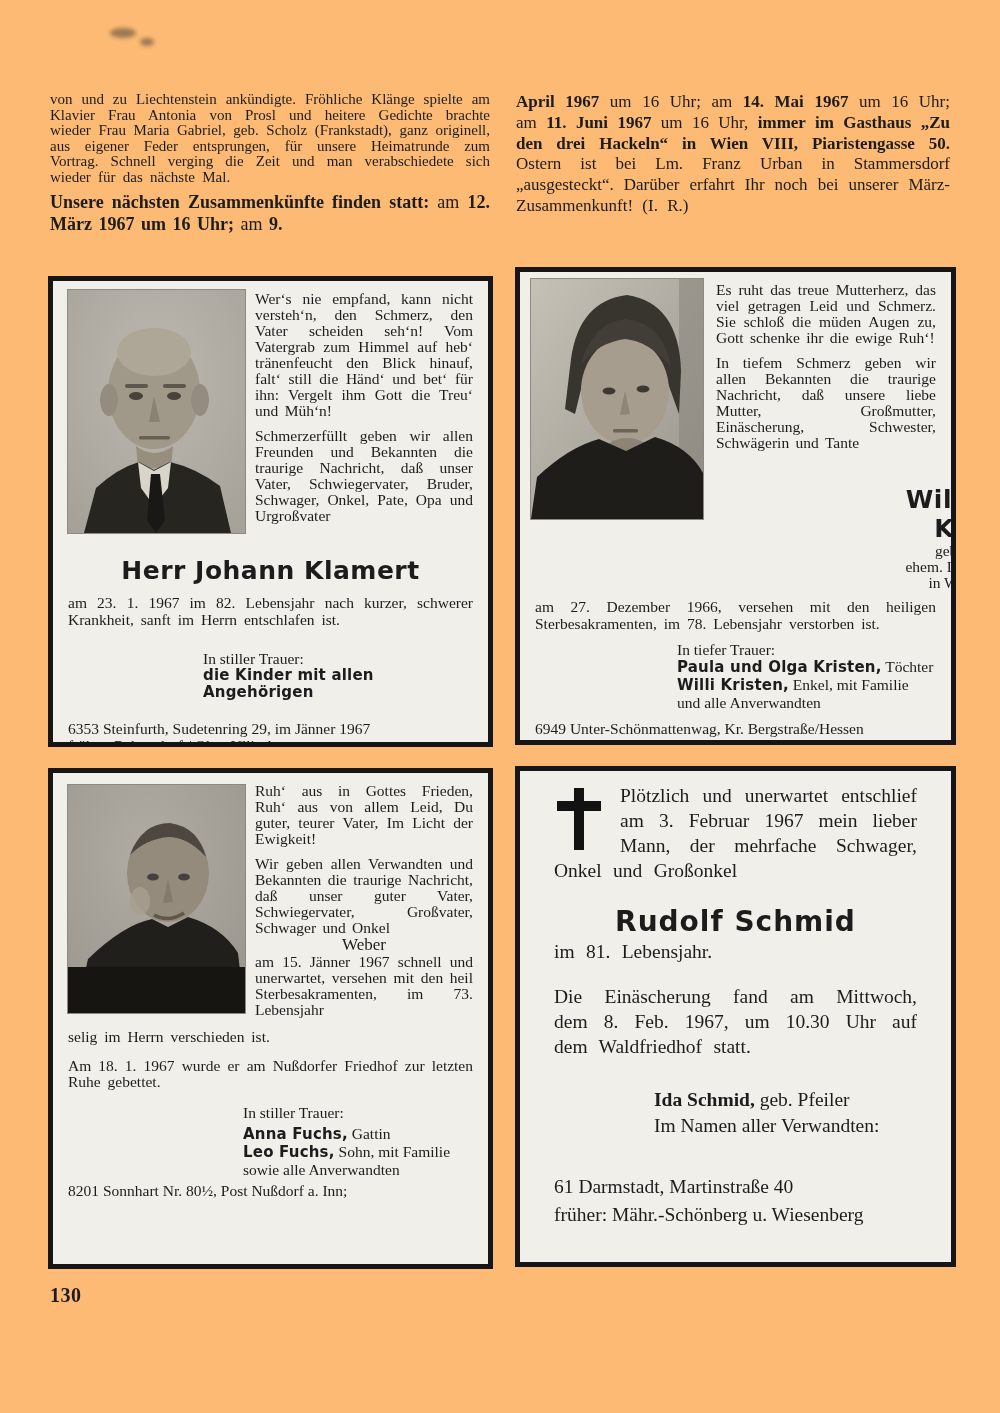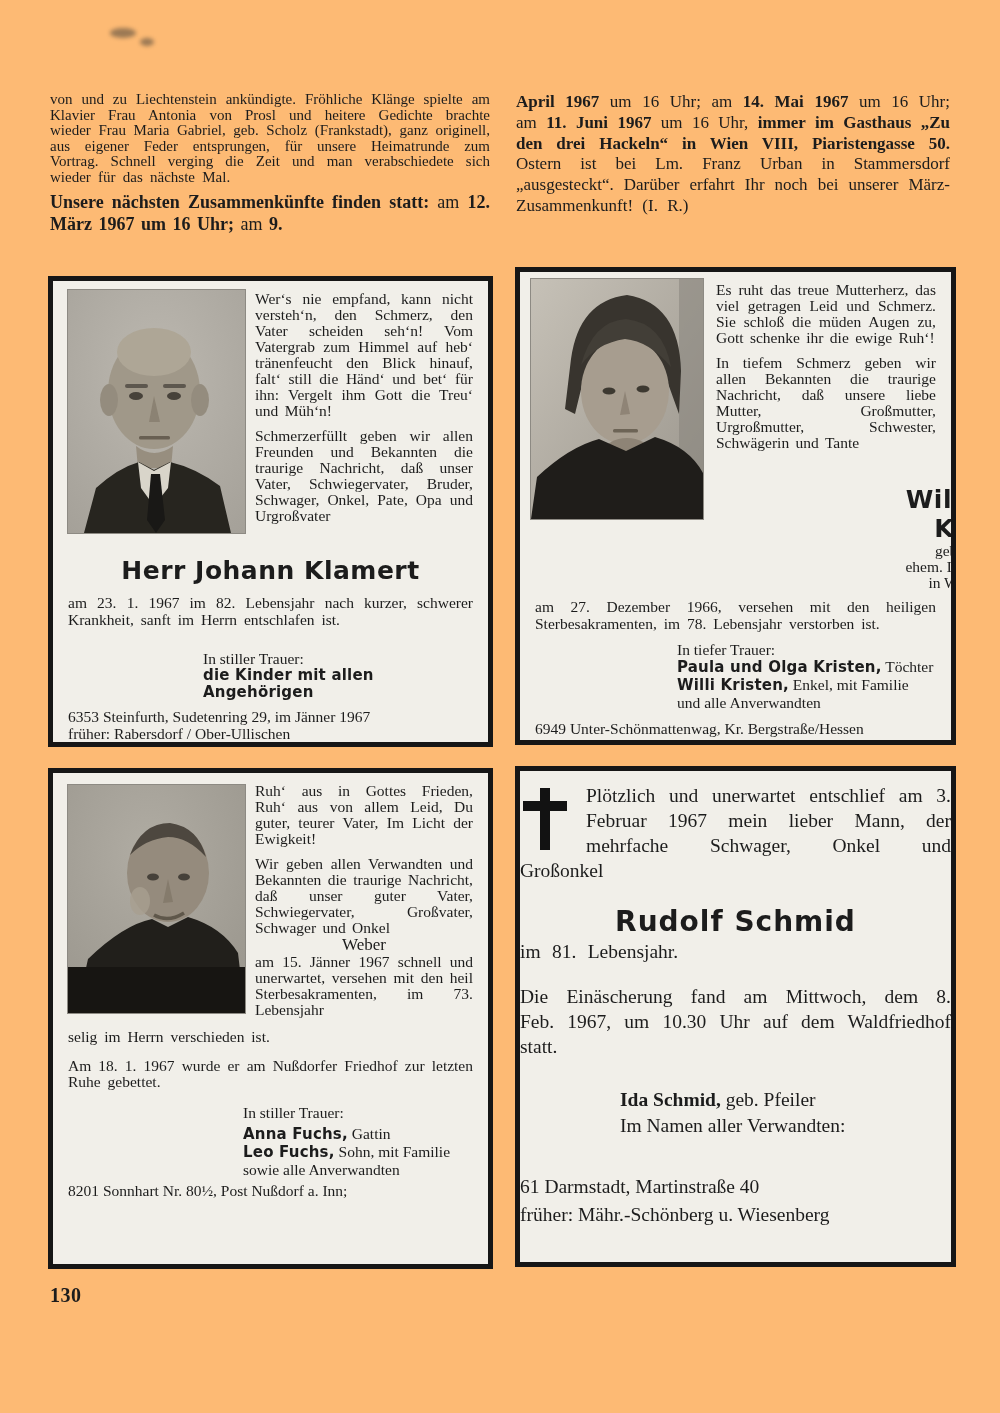--- a/index.html
+++ b/index.html
@@ -14,21 +14,21 @@
   .intro-bold { margin-top:5px; font-size:18px; line-height:22px; text-align:justify; word-spacing:2px; }
   .intro-right { position:absolute; left:516px; top:92px; width:434px;
                  font-size:17px; line-height:20.8px; text-align:justify; word-spacing:5px; }
   .seg-b { font-weight:bold; }
 
   
   .box { position:absolute; background:#f1efe9; border:5px solid #161616; padding:10px 15px 10px; overflow:hidden; }
   .box1 { left:48px;  top:276px; width:445px; height:471px; }
   .box2 { left:515px; top:267px; width:441px; height:478px; }
   .box3 { left:48px;  top:768px; width:445px; height:501px; }
-  .box4 { left:515px; top:766px; width:441px; height:501px; padding:12px 0; }
+  .box4 { left:515px; top:766px; width:441px; height:501px; padding:12px 34px; }
 
   .photo { position:absolute; background:#b0aca4; box-shadow:0 0 0 1px #8d8a83; }
   .ph1 { left:15px; top:9px;  width:177px; height:243px; }
   .ph2 { left:11px; top:7px;  width:172px; height:240px; }
   .ph3 { left:15px; top:12px; width:177px; height:228px; }
 
   .col { margin-left:187px; }
   .b1col { min-height:252px; }
   .b2col { margin-left:181px; }
   .b3col { min-height:0; }
@@ -36,21 +36,21 @@
   .colp + .colp { margin-top:9px; }
   .full { font-size:15.5px; line-height:16.5px; text-align:justify; word-spacing:3px; }
 
   .name-h { font-family:"DejaVu Sans", sans-serif; font-weight:bold; text-align:center; letter-spacing:.5px; }
   .b1name { margin-top:13px; font-size:25px; line-height:30px; }
   .b1details { margin-top:9px; }
   .b1mourn { margin:22px 0 0 135px; }
   .trauer-label { font-size:15.5px; line-height:17px; }
   .mourn-bold { font-family:"DejaVu Sans", sans-serif; font-weight:bold; font-size:15px; line-height:17px; letter-spacing:.2px; }
   .addr { font-size:15.5px; line-height:16.5px; }
-  .b1addr { margin-top:8px; }
+  .b1addr { margin-top:20px; }
 
   .b2names { margin:8px 0 0 145px; width:252px; text-align:center; }
   .b2frau  { font-size:23px; line-height:26px; }
   .b2name  { font-size:25px; line-height:29px; }
   .b2sub   { font-size:15.5px; line-height:16px; }
   .b2details { margin-top:8px; }
   .b2mourn { margin:9px 0 0 142px; }
   .mourner-line { font-size:15.5px; line-height:17px; }
   .m-bold { font-family:"DejaVu Sans", sans-serif; font-weight:bold; font-size:15px; letter-spacing:.2px; }
   .b2addr { margin-top:10px; }
@@ -145,21 +145,21 @@
         <ellipse cx="78" cy="112" rx="6.5" ry="3.5" fill="#3d3931"></ellipse>
         <ellipse cx="112" cy="110" rx="6.5" ry="3.5" fill="#3d3931"></ellipse>
         <path d="M94 112 L89 136 L99 135 Z" fill="#8f8476"></path>
         <rect x="82" y="150" width="25" height="3.5" rx="1.5" fill="#6d6456"></rect>
         <ellipse cx="96" cy="172" rx="22" ry="13" fill="#8e8476"></ellipse>
         <path d="M0 240 L6 198 Q38 168 68 160 L95 172 L124 158 Q158 168 172 194 L172 240 Z" fill="#1f1d1a"></path>
       </svg>
     </div>
     <div class="col b2col">
       <p class="colp">Es ruht das treue Mutterherz, das viel getragen Leid und Schmerz. Sie schloß die müden Augen zu, Gott schenke ihr die ewige Ruh‘!</p>
-      <p class="colp">In tiefem Schmerz geben wir allen Bekannten die traurige Nachricht, daß unsere liebe Mutter, Großmutter, Urgroßmutter, Schwester, Schwägerin und Tante</p>
+      <p class="colp">In tiefem Schmerz geben wir allen Bekannten die traurige Nachricht, daß unsere liebe Mutter, Großmutter, Einäscherung, Schwester, Schwägerin und Tante</p>
       <div class="b2names">
         <h2 class="name-h b2frau">Frau</h2>
         <h2 class="name-h b2name">Wilhelmine Kristen</h2>
         <p class="b2sub">geb. Sedlatschek</p>
         <p class="b2sub">ehem. Land- u. Gastwirtin</p>
         <p class="b2sub">in Wüstseibersdorf</p>
       </div>
     </div>
     <p class="full b2details">am 27. Dezember 1966, versehen mit den heiligen Sterbesakramenten, im 78. Lebensjahr verstorben ist.</p>
     <div class="b2mourn">

